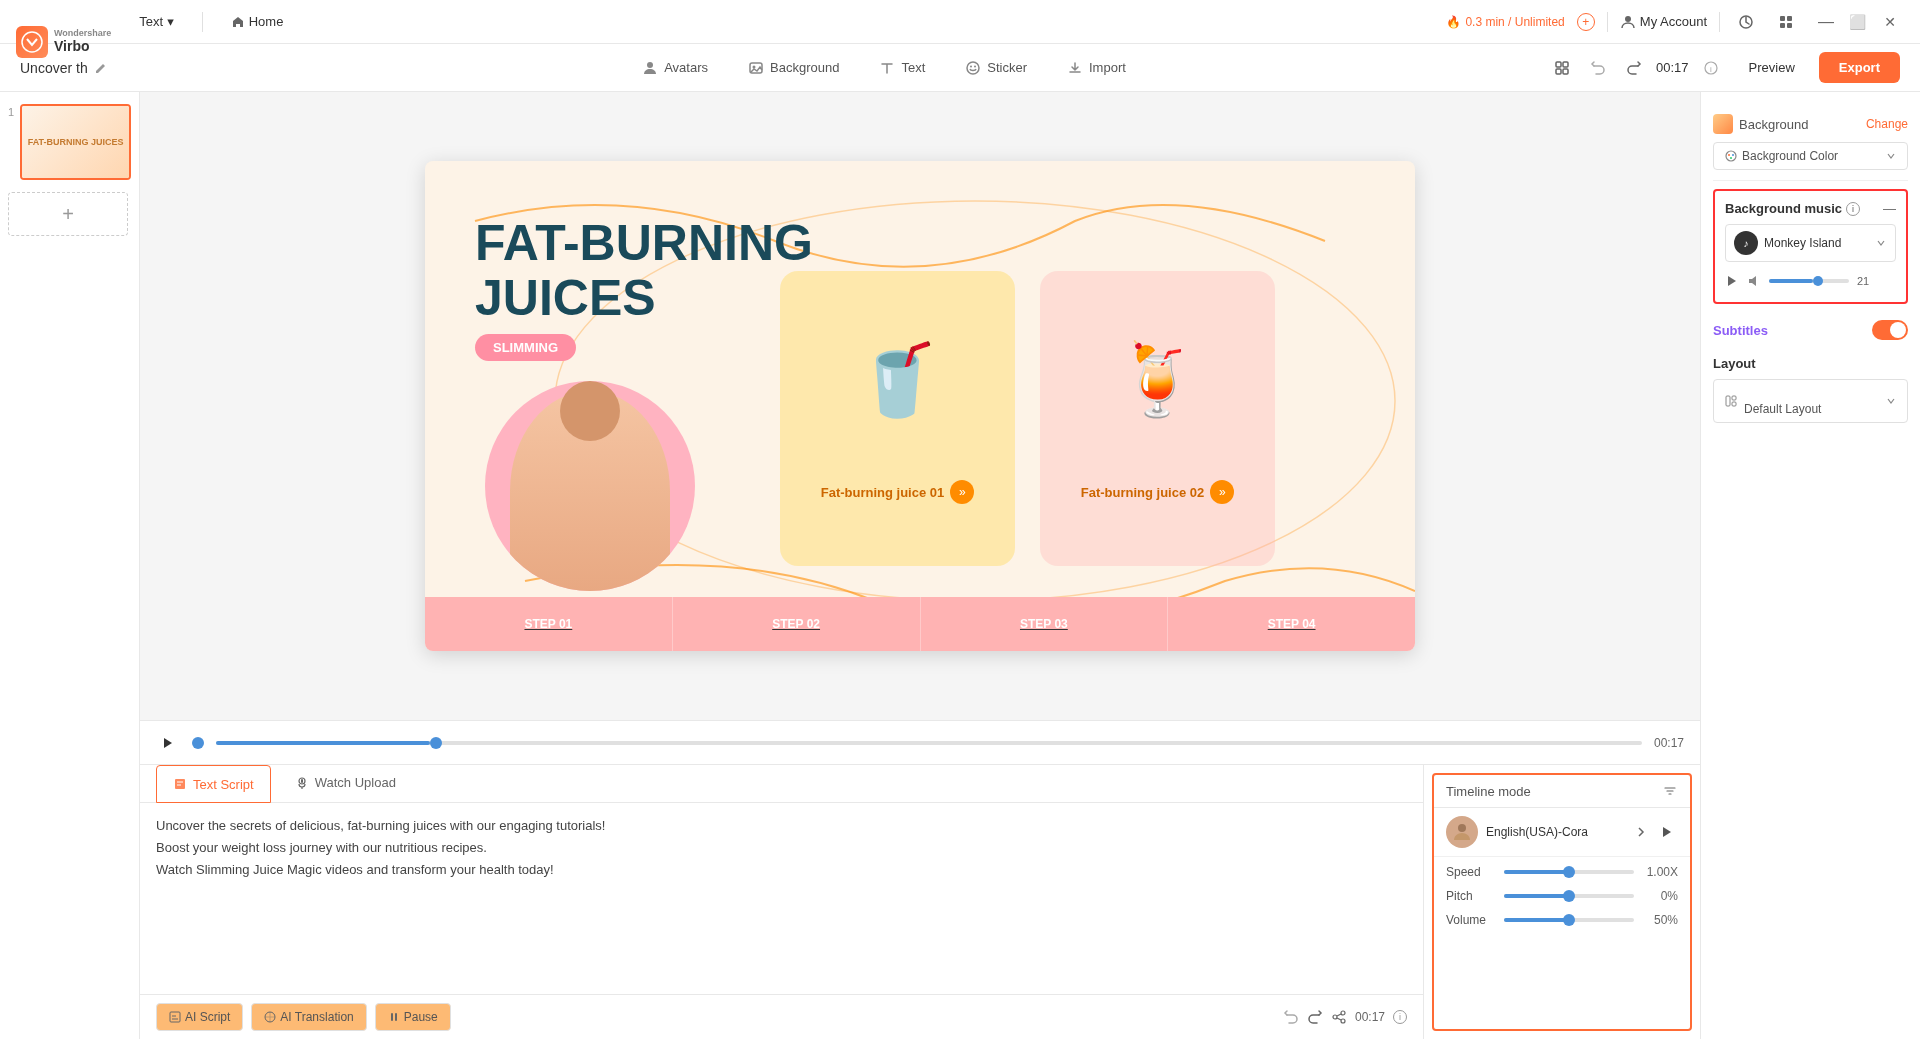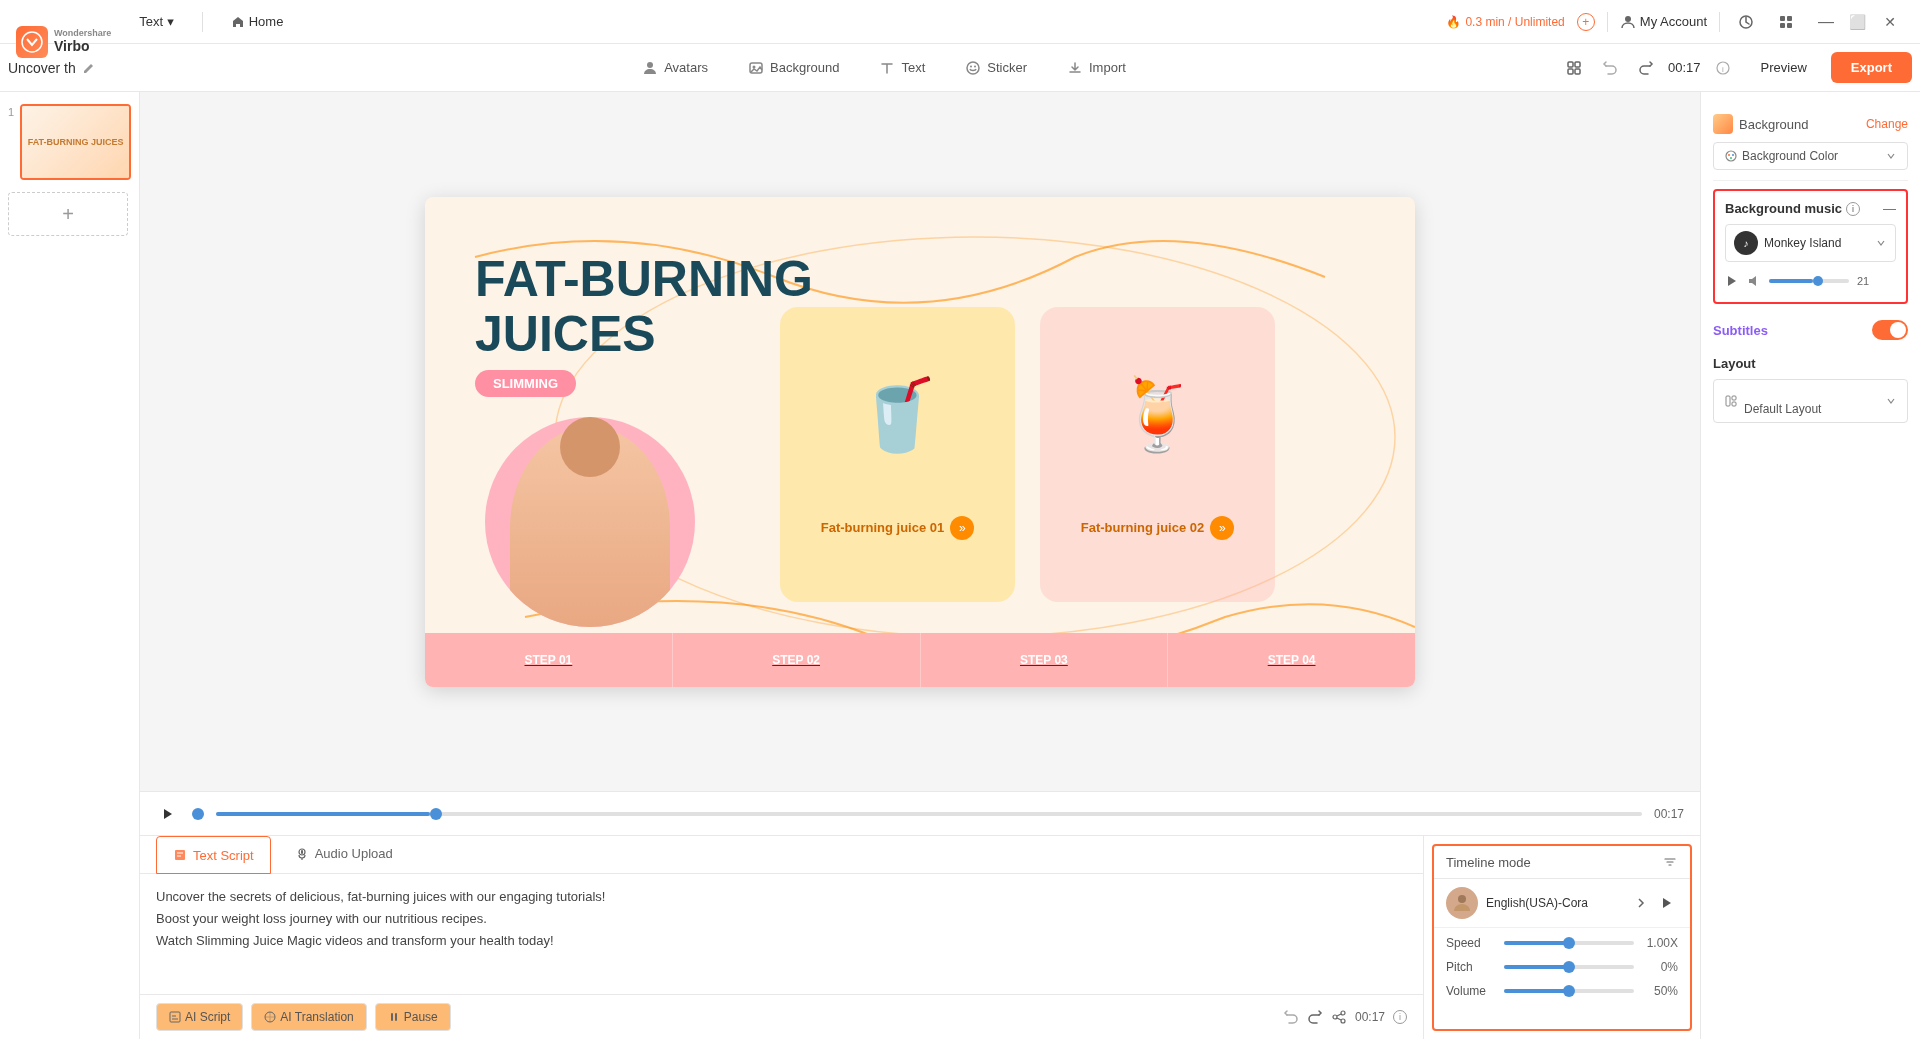--- a/index.html
+++ b/index.html
@@ -12,21 +12,21 @@
     .menu-btn { display: flex; align-items: center; gap: 4px; cursor: pointer; font-size: 13px; color: #333; padding: 4px 8px; border-radius: 4px; }
     .home-btn { display: flex; align-items: flex-end; gap: 4px; cursor: pointer; font-size: 13px; color: #333; padding: 4px 8px; }
     .nav-spacer { flex: 1; }
     .nav-right { display: flex; align-items: center; gap: 12px; }
     .credit-badge { display: flex; align-items: center; gap: 4px; font-size: 12px; color: #ff6b35; }
     .add-btn { width: 18px; height: 18px; border: 1.5px solid #ff6b35; border-radius: 50%; display: flex; align-items: center; justify-content: center; color: #ff6b35; font-size: 12px; cursor: pointer; }
     .account-btn { display: flex; align-items: center; gap: 4px; cursor: pointer; font-size: 13px; color: #333; }
     .icon-btn { width: 28px; height: 28px; display: flex; align-items: center; justify-content: center; cursor: pointer; color: #666; border-radius: 4px; }
 
     
-    .tool-bar { display: flex; align-items: center; height: 48px; background: #fff; border-bottom: 1px solid #e8e8e8; padding: 0 8px; }
+    .tool-bar { display: flex; align-items: center; height: 48px; background: #fff; border-bottom: 1px solid #e8e8e8; padding: 0 20px; }
     .title-area { display: flex; align-items: center; gap: 6px; min-width: 200px; }
     .title-text { font-size: 14px; color: #333; }
     .edit-icon { color: #999; cursor: pointer; }
     .tool-center { flex: 1; display: flex; justify-content: center; gap: 0; }
     .tool-item { display: flex; align-items: center; gap: 6px; padding: 8px 20px; cursor: pointer; color: #555; font-size: 13px; border-radius: 4px; }
     .tool-right { display: flex; align-items: center; gap: 8px; }
     .time-display { font-size: 13px; color: #333; }
     .preview-btn { padding: 6px 16px; border: none; background: transparent; cursor: pointer; font-size: 13px; color: #333; }
     .export-btn { padding: 8px 20px; background: #ff6b35; color: #fff; border: none; border-radius: 6px; cursor: pointer; font-size: 13px; font-weight: 600; }
 
@@ -42,21 +42,21 @@
 
     
     .timeline-bar { height: 44px; background: #fff; border-top: 1px solid #e8e8e8; display: flex; align-items: center; padding: 0 16px; gap: 12px; }
     .play-btn { width: 24px; height: 24px; display: flex; align-items: center; justify-content: center; cursor: pointer; color: #333; }
     .timeline-track { flex: 1; height: 4px; background: #e0e0e0; border-radius: 2px; position: relative; }
     .timeline-progress { width: 15%; height: 100%; background: #4a90d9; border-radius: 2px; }
     .timeline-thumb { width: 12px; height: 12px; background: #4a90d9; border-radius: 50%; position: absolute; left: 15%; top: -4px; }
     .time-end { font-size: 12px; color: #666; }
 
     
-    .bottom-panel { display: flex; height: 204px; background: #fff; border-top: 1px solid #e8e8e8; }
+    .bottom-panel { display: flex; height: 275px; background: #fff; border-top: 1px solid #e8e8e8; }
     .script-panel { flex: 1; display: flex; flex-direction: column; border-right: 1px solid #e8e8e8; }
     .script-tabs { display: flex; border-bottom: 1px solid #e8e8e8; padding: 0 16px; gap: 0; }
     .script-tab { display: flex; align-items: center; gap: 6px; padding: 10px 16px; cursor: pointer; font-size: 13px; color: #666; border-bottom: 2px solid transparent; }
     .script-tab.active { color: #ff6b35; border-bottom-color: #ff6b35; border: 1px solid #ff6b35; border-radius: 4px 4px 0 0; margin-bottom: -1px; }
     .script-content { flex: 1; padding: 12px 16px; font-size: 13px; color: #444; line-height: 1.7; }
     .script-footer { display: flex; align-items: center; gap: 8px; padding: 8px 16px; border-top: 1px solid #e8e8e8; }
     .script-footer-btn { display: flex; align-items: center; gap: 4px; padding: 6px 12px; border: 1px solid #e0e0e0; border-radius: 4px; background: #fdba74; cursor: pointer; font-size: 12px; color: #555; }
     .footer-spacer { flex: 1; }
     .footer-icons { display: flex; gap: 8px; align-items: center; }
     .footer-time { font-size: 12px; color: #666; }
@@ -344,21 +344,21 @@
               </svg>
             <span>Text Script</span>
           </div>
           <div class="script-tab" style="margin-left:8px;">
             <svg width="14" height="14" viewBox="0 0 14 14">
                 <circle cx="7" cy="5" r="3" fill="none" stroke="#666" stroke-width="1.2"></circle>
                 <rect x="6" y="3" width="2" height="4" rx="1" fill="#666"></rect>
                 <path d="M4 8c0 1.7 1.3 3 3 3s3-1.3 3-3" stroke="#666" fill="none" stroke-width="1.2"></path>
                 <line x1="7" y1="11" x2="7" y2="13" stroke="#666" stroke-width="1.2"></line>
               </svg>
-            <span>Audio Upload</span>
+            <span>Watch Upload</span>
           </div>
         </div>
         <div class="script-content">
           <div>Uncover the secrets of delicious, fat-burning juices with our engaging tutorials!</div>
           <div>Boost your weight loss journey with our nutritious recipes.</div>
           <div>Watch Slimming Juice Magic videos and transform your health today!</div>
         </div>
         <div class="script-footer">
           <button class="script-footer-btn">
             <svg width="12" height="12" viewBox="0 0 12 12">

